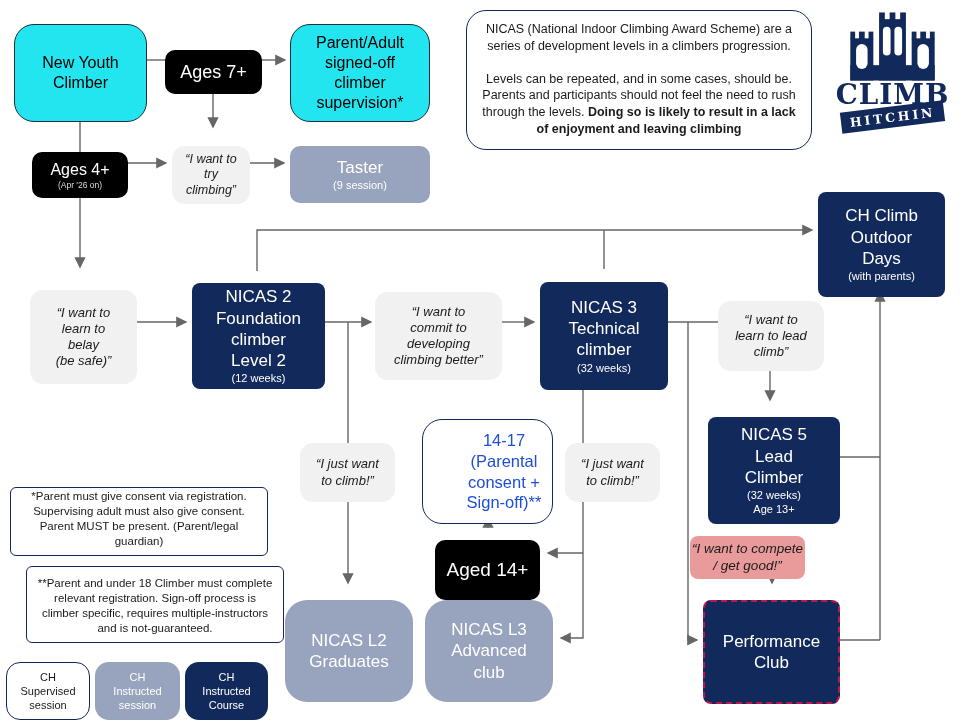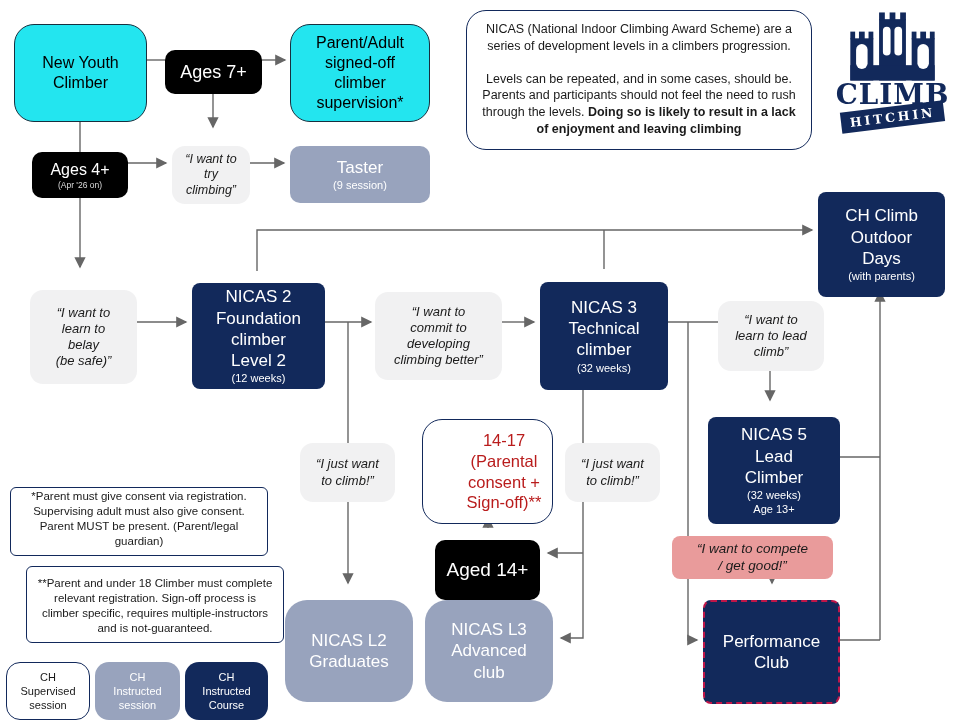--- a/index.html
+++ b/index.html
@@ -8,21 +8,21 @@
   svg.overlay{position:absolute;left:0;top:0;z-index:1;}
   .node{position:absolute;z-index:2;display:flex;flex-direction:column;align-items:center;
     justify-content:center;text-align:center;box-sizing:border-box;line-height:1.25;margin-top:12px;}
   .label{white-space:pre-line;}
   .navy{background:#12295B;color:#fff;border-radius:8px;font-size:17px;}
   .cyan{background:#23E5EF;color:#000;border:1px solid #17303F;border-radius:20px;font-size:16px;}
   .black{background:#000;color:#fff;border-radius:10px;font-size:18px;}
   .slate{background:#98A3BD;color:#fff;border-radius:10px;font-size:17px;}
   .slate.big{border-radius:22px;}
   .speech{background:#F1F1F2;color:#1a1a1a;font-style:italic;border-radius:13px;font-size:13px;}
-  .outline{background:#fff;border:1.5px solid #12295B;border-radius:18px;color:#b91c1c;padding-left:33px;}
+  .outline{background:#fff;border:1.5px solid #12295B;border-radius:18px;color:#1d4ed8;padding-left:33px;}
   .pink{background:#E99B9B;color:#1a1a1a;font-style:italic;border-radius:8px;font-size:13.5px;}
   .dashedred{border:2px dashed #C01648;}
   .sub{font-size:11px;line-height:1.3;}
   .tinysub{font-size:8.5px;color:#ddd;line-height:1.2;}
   .infobox{position:absolute;z-index:2;box-sizing:border-box;text-align:center;
     font-size:12.5px;line-height:1.34;padding:10px 14px;color:#1a1a1a;}
   .footnote{position:absolute;z-index:2;box-sizing:border-box;text-align:center;
     font-size:11.5px;line-height:1.3;padding:6px 8px;display:flex;align-items:flex-end;
     justify-content:center;color:#1a1a1a;border-radius:6px;}
   .legend{font-size:11px;line-height:1.3;}
@@ -197,21 +197,21 @@
 Lead
 Climber</span>
     <span class="sub">(32 weeks)</span>
     <span class="sub">Age 13+</span>
   </div>
 
   <div class="node black" style="left:435px;top:528px;width:105px;height:60px;font-size:19px;">
     <span class="label">Aged 14+</span>
   </div>
 
-  <div class="node pink" style="left:672px;top:524px;width:161px;height:43px;">
+  <div class="node pink" style="left:690px;top:524px;width:115px;height:43px;">
     <span class="label">“I want to compete
 / get good!”</span>
   </div>
 
   <div class="footnote outline" style="left:10px;top:487px;width:258px;height:69px;">
     <span>*Parent must give consent via registration. Supervising adult must also give consent. Parent MUST be present. (Parent/legal guardian)</span>
   </div>
 
   <div class="footnote outline" style="left:26px;top:566px;width:258px;height:77px;">
     <span>**Parent and under 18 Climber must complete relevant registration. Sign-off process is climber specific, requires multiple-instructors and is not-guaranteed.</span>

